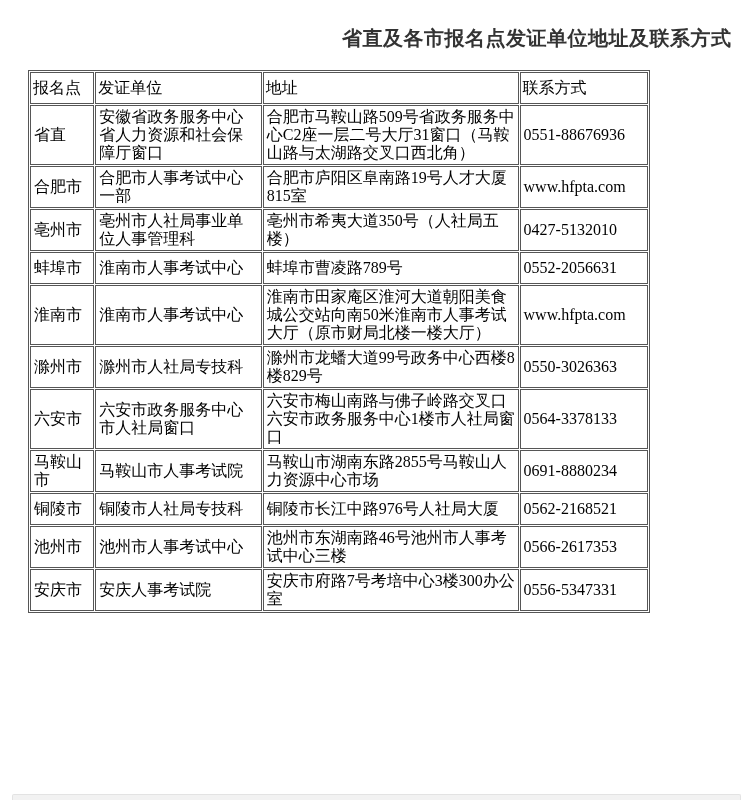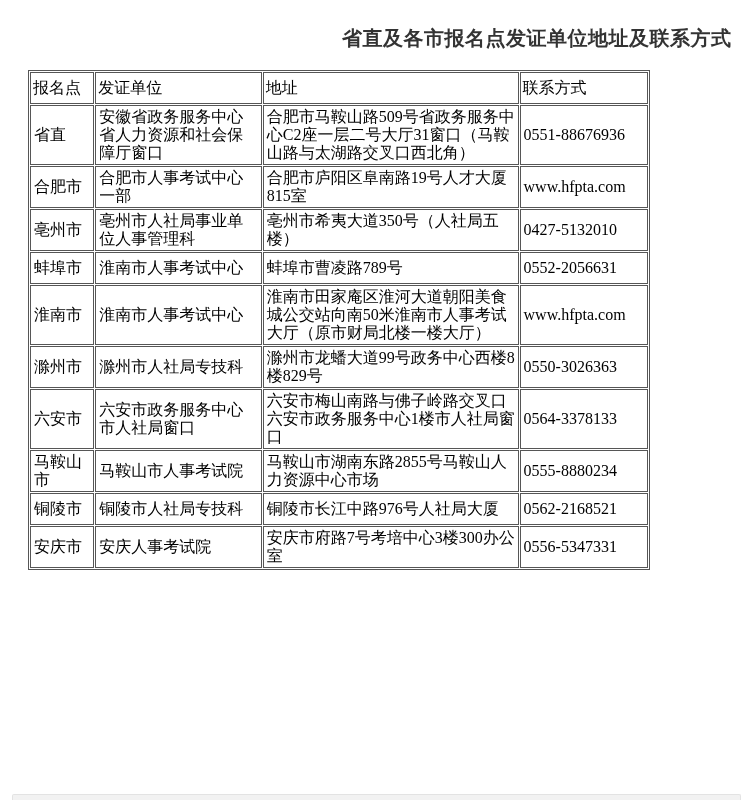--- a/index.html
+++ b/index.html
@@ -133,27 +133,33 @@
       <tr>
         <td>六安市</td>
         <td>六安市政务服务中心市人社局窗口</td>
         <td>六安市梅山南路与佛子岭路交叉口六安市政务服务中心1楼市人社局窗口</td>
         <td>0564-3378133</td>
       </tr>
       <tr>
         <td>马鞍山市</td>
         <td>马鞍山市人事考试院</td>
         <td>马鞍山市湖南东路2855号马鞍山人力资源中心市场</td>
-        <td>0555-8880234</td>
+        <td>0691-8880234</td>
       </tr>
       <tr>
         <td>铜陵市</td>
         <td>铜陵市人社局专技科</td>
         <td>铜陵市长江中路976号人社局大厦</td>
         <td>0562-2168521</td>
+      </tr>
+      <tr>
+        <td>池州市</td>
+        <td>池州市人事考试中心</td>
+        <td>池州市东湖南路46号池州市人事考试中心三楼</td>
+        <td>0566-2617353</td>
       </tr>
       <tr>
         <td>安庆市</td>
         <td>安庆人事考试院</td>
         <td>安庆市府路7号考培中心3楼300办公室</td>
         <td>0556-5347331</td>
       </tr>
     </tbody>
 </table>
 

